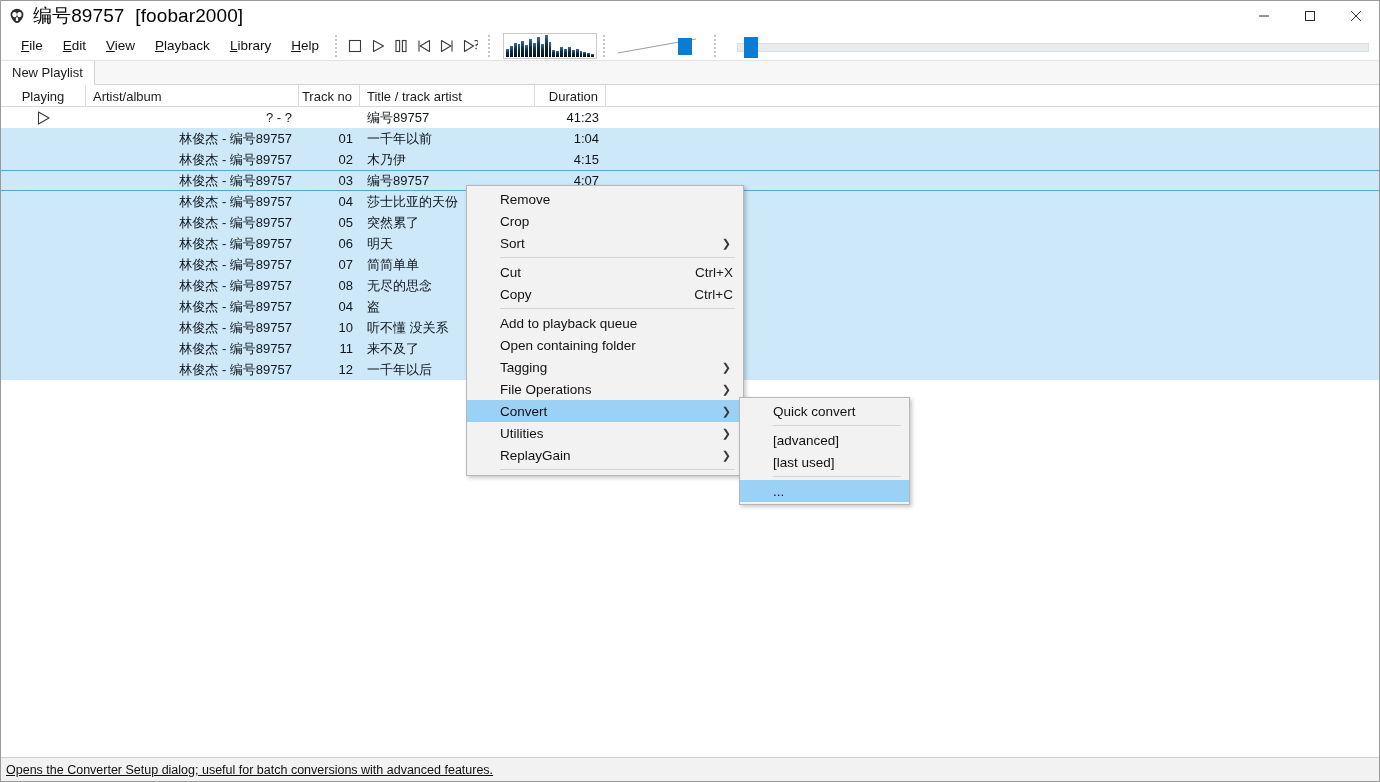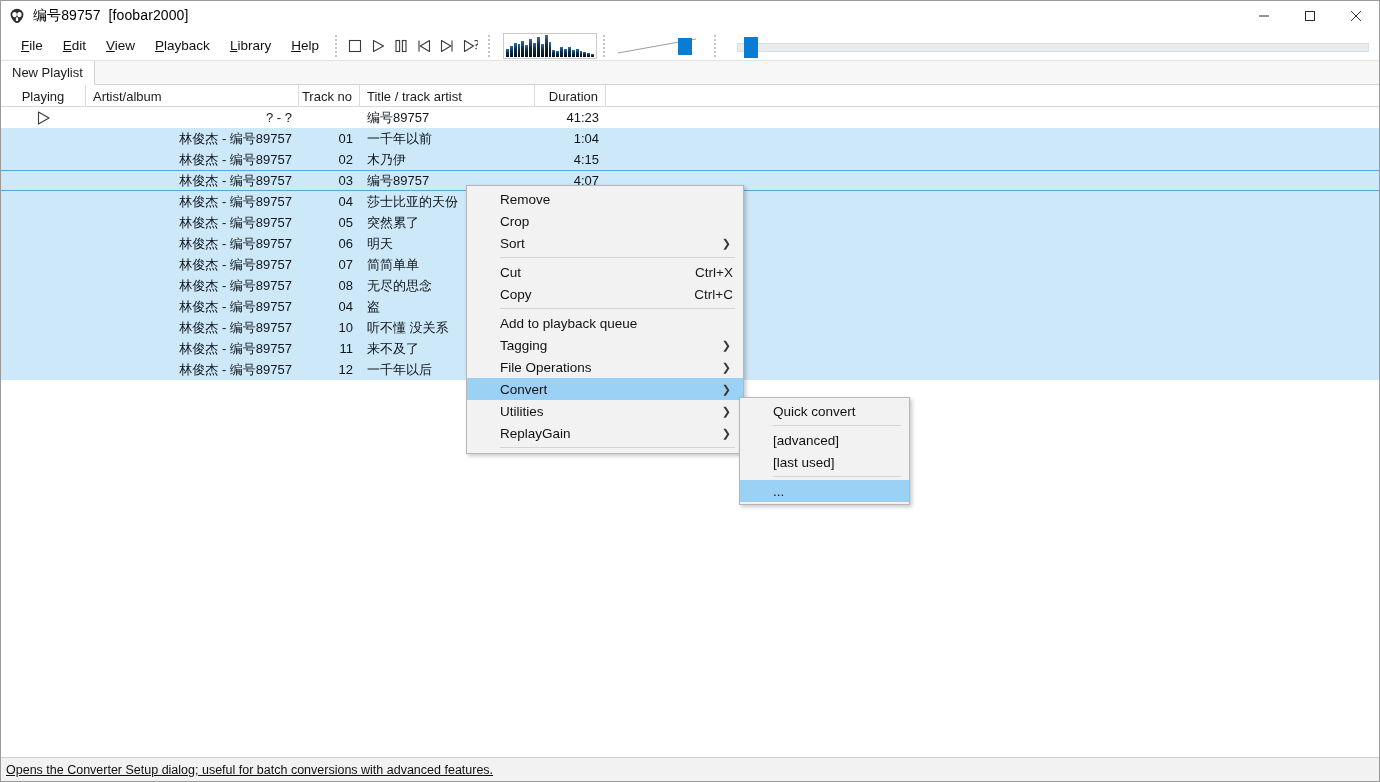--- a/index.html
+++ b/index.html
@@ -30,21 +30,21 @@
     position: relative;
   }
   #title-icon {
     width: 18px; height: 18px;
     margin-left: 7px; margin-right: 7px;
     position: relative;
     flex: 0 0 auto;
   }
   #title-icon svg { display:block; }
   #title-text {
-    font-size: 14px;
+    font-size: 19px;
     color: #000000;
     white-space: pre;
     letter-spacing: 0.1px;
   }
   #winbtns {
     position: absolute; right: 0; top: 0;
     height: 30px;
     display: flex;
   }
   .winbtn {
@@ -580,20 +580,23 @@
       </div>
       <div class="mrow">
         <span class="mlabel">Copy</span>
         <span class="maccel">Ctrl+C</span>
       </div>
       <div class="msep-inset"></div>
       <div class="mrow">
         <span class="mlabel">Add to playback queue</span>
       </div>
       <div class="mrow">
+        <span class="mlabel">Open containing folder</span>
+      </div>
+      <div class="mrow">
         <span class="mlabel">Tagging</span>
         <span class="marrow">❯</span>
       </div>
       <div class="mrow">
         <span class="mlabel">File Operations</span>
         <span class="marrow">❯</span>
       </div>
       <div class="mrow hl">
         <span class="mlabel">Convert</span>
         <span class="marrow">❯</span>

